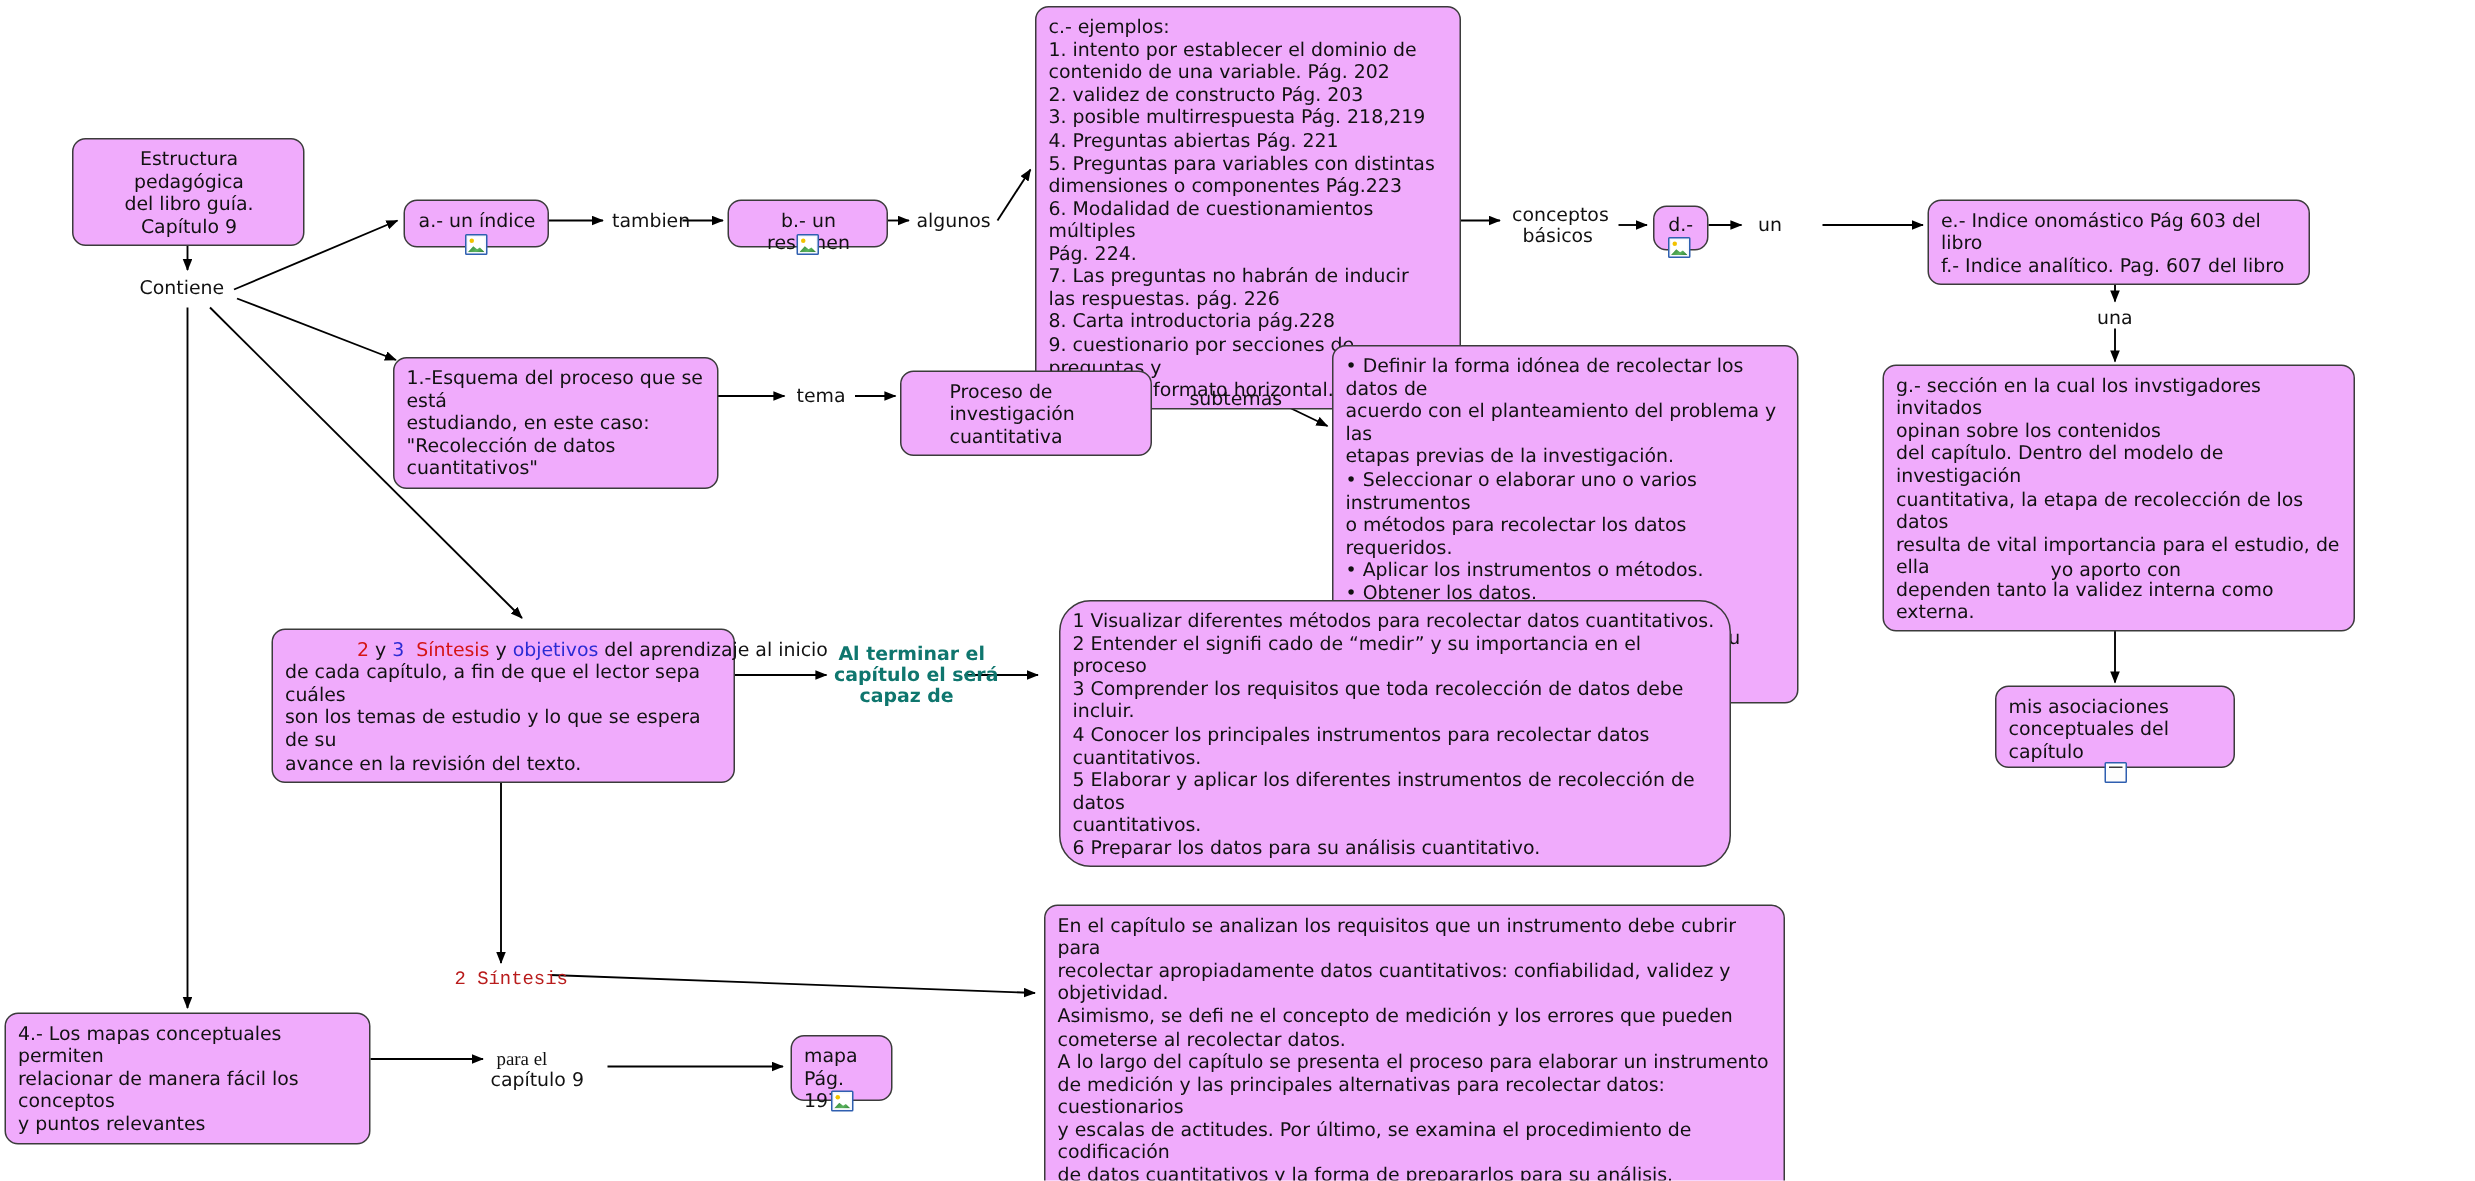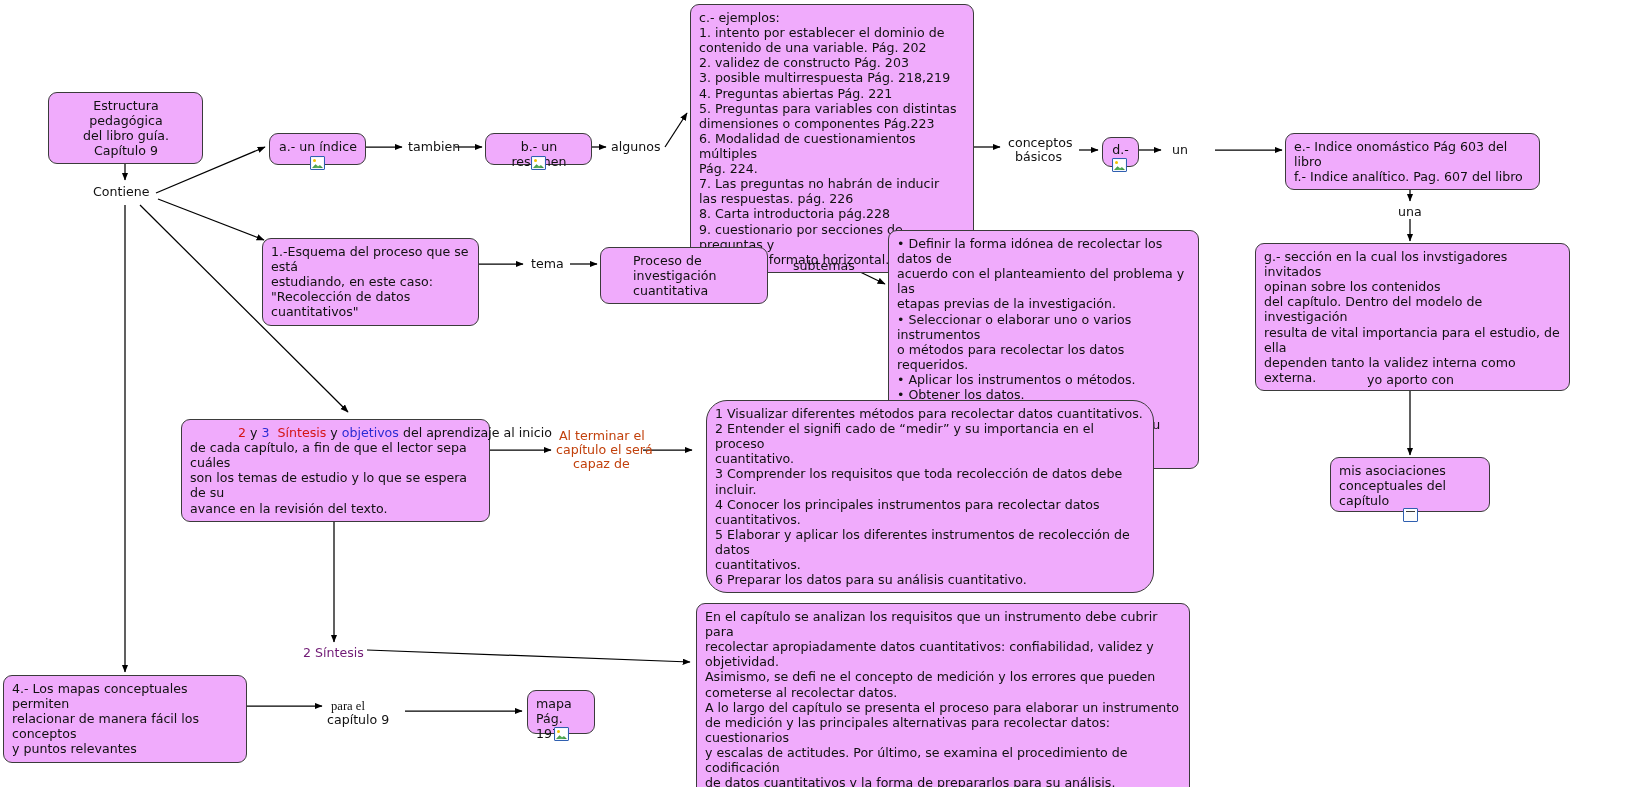--- a/index.html
+++ b/index.html
@@ -24,22 +24,22 @@
   }
   .node.center{text-align:center;}
   .lbl{
     position:absolute;
     font-size:12.6px;
     line-height:1.18;
     color:#111;
     white-space:pre;
   }
   .lbl.center{text-align:center;}
-  .lbl.blue{color:#c2410c;}
-  .lbl.red{color:#701a75;}
+  .lbl.blue{color:#0f766e;font-weight:bold;}
+  .lbl.red{color:#b91c1c;font-family:Liberation Mono, monospace;}
 
   .icon-img{
     position:absolute;
     width:15px;height:14px;
     border:1px solid #2f5fb0;
     background:#f3f6fb;
     box-sizing:border-box;
     border-radius:1px;
   }
   .icon-img i{
@@ -184,20 +184,21 @@
 
   <div class="node" style="left:1285px;top:133px;width:255px;">
     <div>e.- Indice onomástico Pág 603 del libro</div>
     <div>f.- Indice analítico. Pag. 607 del libro</div>
   </div>
 
   <div class="node" style="left:1255px;top:243px;width:315px;">
     <div>g.- sección en la cual los invstigadores invitados</div>
     <div>opinan sobre los contenidos</div>
     <div>del capítulo. Dentro del modelo de investigación</div>
+    <div>cuantitativa, la etapa de recolección de los datos</div>
     <div>resulta de vital importancia para el estudio, de ella</div>
     <div>dependen tanto la validez interna como externa.</div>
   </div>
 
   <div class="node" style="left:1330px;top:457px;width:160px;height:55px;">
     <div>mis asociaciones</div>
     <div>conceptuales del capítulo</div>
   </div>
   <span class="icon-note" style="left:1403px;top:508px;">
       <i></i>
@@ -230,21 +231,20 @@
   <div class="node" style="left:181px;top:419px;width:309px;">
     <div class="nowrap" id="richline"><span class="t-red">2</span><span class="t-black"> y </span><span class="t-blue">3</span><span class="t-black">  </span><span class="t-red">Síntesis</span><span class="t-black"> y </span><span class="t-blue">objetivos</span><span class="t-black"> del aprendizaje al inicio</span></div>
     <div>de cada capítulo, a fin de que el lector sepa cuáles</div>
     <div>son los temas de estudio y lo que se espera de su</div>
     <div>avance en la revisión del texto.</div>
   </div>
 
   <div class="node" style="left:706px;top:400px;width:448px;border-radius:21px;">
     <div>1 Visualizar diferentes métodos para recolectar datos cuantitativos.</div>
     <div>2 Entender el signifi cado de “medir” y su importancia en el proceso</div>
-    <div>cuantitativo.</div>
     <div>3 Comprender los requisitos que toda recolección de datos debe incluir.</div>
     <div>4 Conocer los principales instrumentos para recolectar datos cuantitativos.</div>
     <div>5 Elaborar y aplicar los diferentes instrumentos de recolección de datos</div>
     <div>cuantitativos.</div>
     <div>6 Preparar los datos para su análisis cuantitativo.</div>
   </div>
 
   <div class="node" style="left:696px;top:603px;width:494px;">
     <div>En el capítulo se analizan los requisitos que un instrumento debe cubrir para</div>
     <div>recolectar apropiadamente datos cuantitativos: confiabilidad, validez y objetividad.</div>

